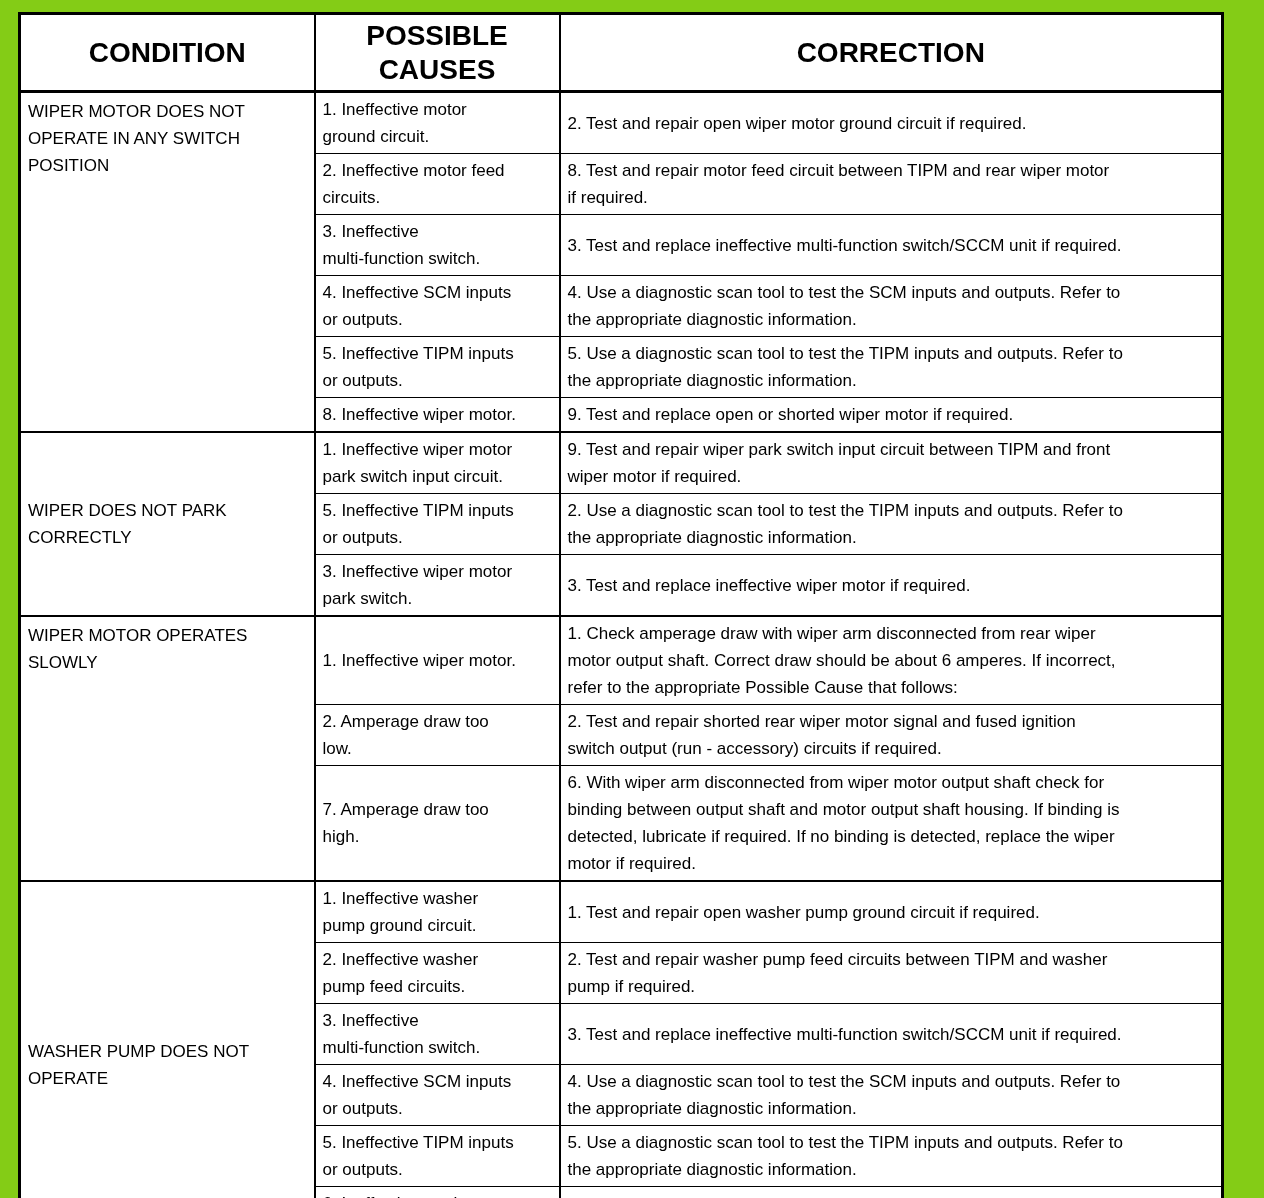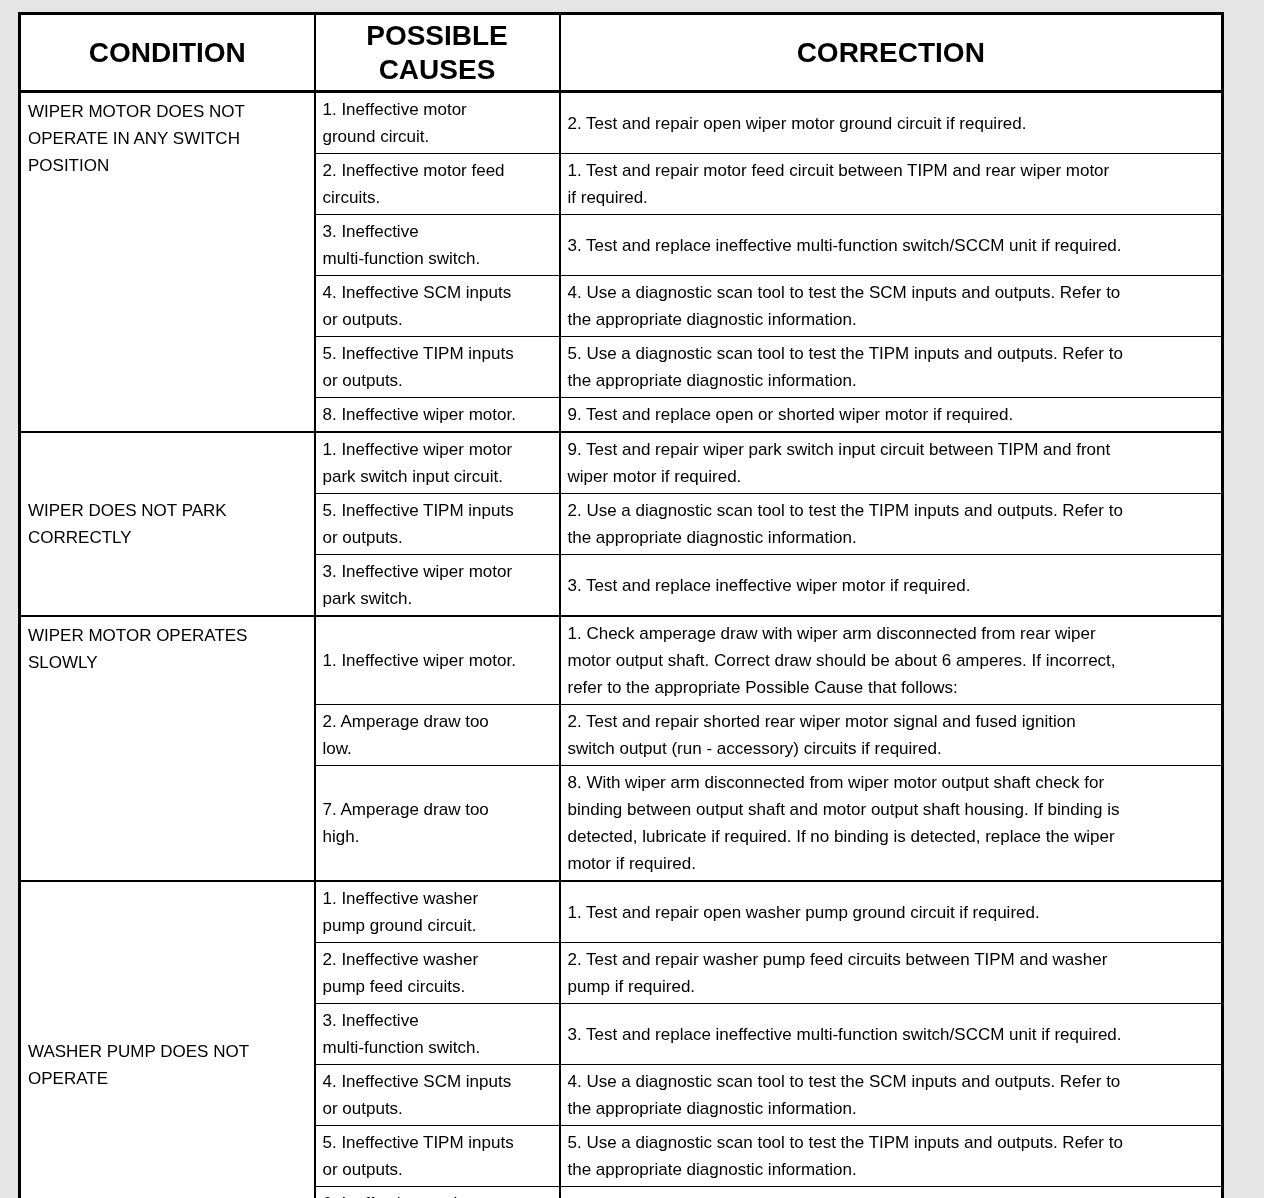--- a/index.html
+++ b/index.html
@@ -7,21 +7,21 @@
     padding: 0;
     background: #ffffff;
     color: #000000;
     font-family: "Liberation Sans", "DejaVu Sans", sans-serif;
   }
   .page {
     width: 1264px;
     height: 1198px;
     box-sizing: border-box;
     padding: 12px 43px 12px 18px;
-    background: #e5e5e5;
+    background: #84cc16;
   }
   table.diag {
     border-collapse: collapse;
     table-layout: fixed;
     width: 1203px;
     border: 3px solid #000000;
     background: #ffffff;
   }
   col.c-condition  { width: 295px; }
   col.c-causes     { width: 245px; }
@@ -79,21 +79,21 @@
         <td class="condition" rowspan="6">WIPER MOTOR DOES NOT
 OPERATE IN ANY SWITCH
 POSITION</td>
         <td class="cause">1. Ineffective motor
 ground circuit.</td>
         <td class="correction">2. Test and repair open wiper motor ground circuit if required.</td>
       </tr>
       <tr>
         <td class="cause">2. Ineffective motor feed
 circuits.</td>
-        <td class="correction">1. Test and repair motor feed circuit between TIPM and rear wiper motor
+        <td class="correction">8. Test and repair motor feed circuit between TIPM and rear wiper motor
 if required.</td>
       </tr>
       <tr>
         <td class="cause">3. Ineffective
 multi-function switch.</td>
         <td class="correction">3. Test and replace ineffective multi-function switch/SCCM unit if required.</td>
       </tr>
       <tr>
         <td class="cause">4. Ineffective SCM inputs
 or outputs.</td>
@@ -145,21 +145,21 @@
       </tr>
       <tr>
         <td class="cause">2. Amperage draw too
 low.</td>
         <td class="correction">2. Test and repair shorted rear wiper motor signal and fused ignition
 switch output (run - accessory) circuits if required.</td>
       </tr>
       <tr>
         <td class="cause">7. Amperage draw too
 high.</td>
-        <td class="correction">8. With wiper arm disconnected from wiper motor output shaft check for
+        <td class="correction">6. With wiper arm disconnected from wiper motor output shaft check for
 binding between output shaft and motor output shaft housing. If binding is
 detected, lubricate if required. If no binding is detected, replace the wiper
 motor if required.</td>
       </tr>
     </tbody>
 
     <tbody>
       <tr>
         <td class="condition" rowspan="6">WASHER PUMP DOES NOT
 OPERATE</td>

